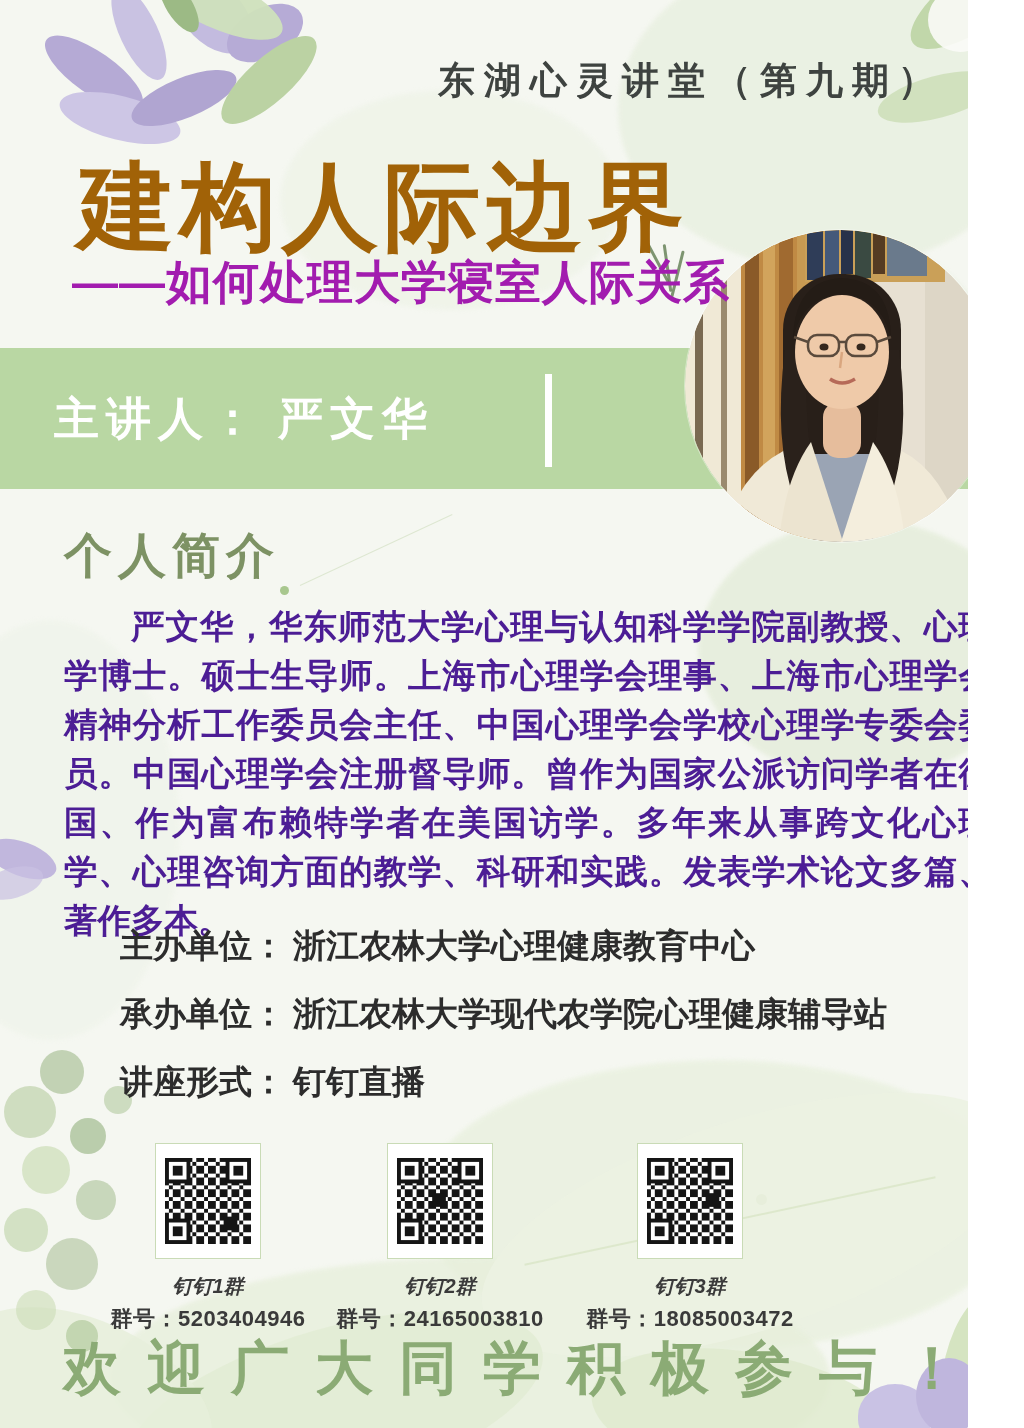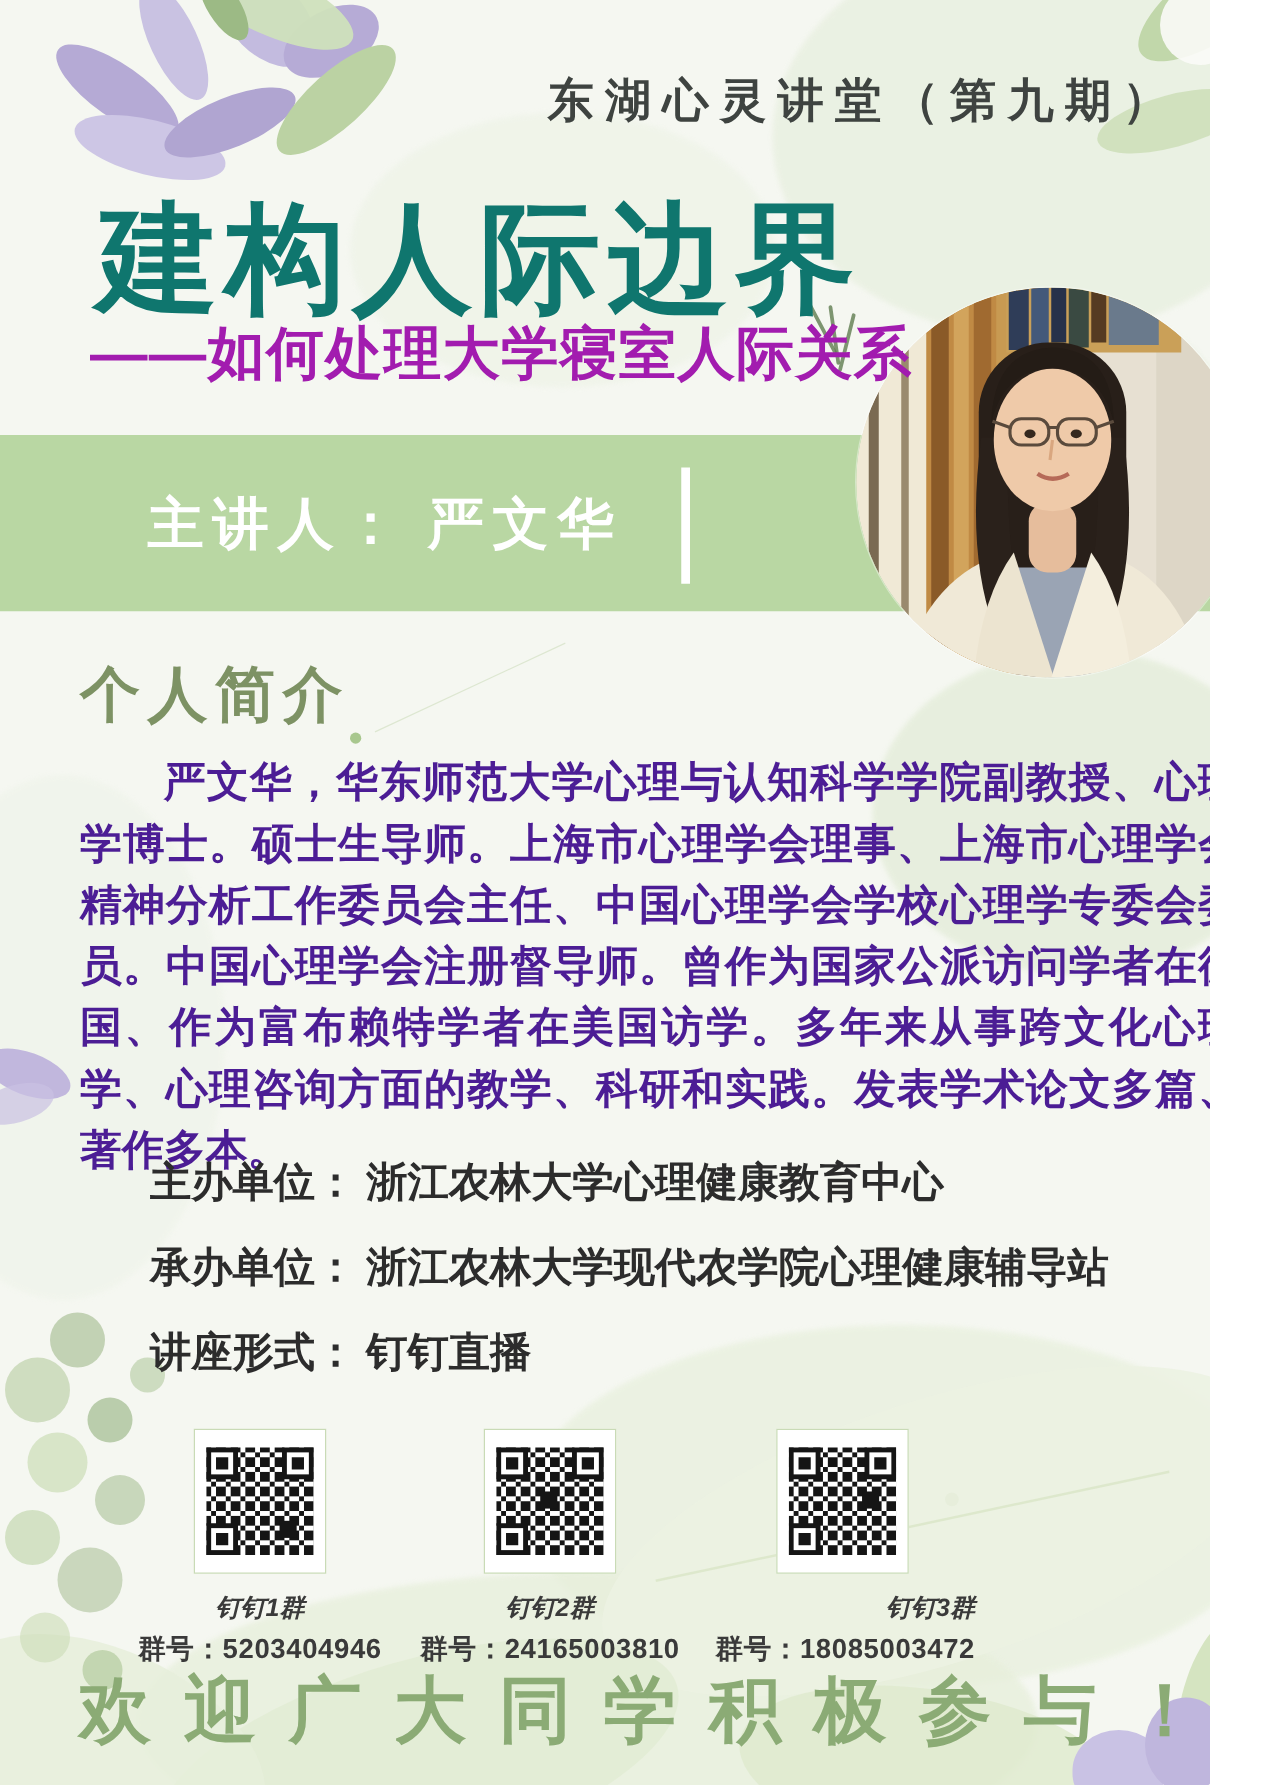--- a/index.html
+++ b/index.html
@@ -59,31 +59,31 @@
   .rleaf2 { left:930px; top:1372px; width:84px; height:36px; background:#b9d19e; border-radius:50%; transform:rotate(-32deg); }
   
   .series {
     position:absolute; top:56px; right:24px; z-index:5;
     font-size:37px; font-weight:600; letter-spacing:9px;
     color:#3e4340; white-space:nowrap;
   }
   .title {
     position:absolute; left:78px; top:144px; z-index:5;
     font-size:96px; font-weight:800; letter-spacing:6px;
-    color:#0f766e; white-space:nowrap;
+    color:#a16207; white-space:nowrap;
   }
   .subtitle {
     position:absolute; left:72px; top:252px; z-index:5;
     font-size:46px; font-weight:700; letter-spacing:1px;
     color:#a21caf; white-space:nowrap;
   }
   .band {
     position:absolute; left:0; top:348px; width:1024px; height:141px;
     background:#b9d7a3; z-index:2;
-    display:flex; align-items:center; padding-left:118px;
+    display:flex; align-items:center; padding-left:54px;
   }
   .sp-label, .sp-name {
     font-size:45px; font-weight:700; color:#ffffff; letter-spacing:7px;
   }
   .sp-name { margin-left:16px; }
   .band-divider {
     position:absolute; left:545px; top:374px; width:7px; height:93px;
     background:#ffffff; z-index:3;
   }
   .photo {
@@ -99,21 +99,21 @@
     position:absolute; left:64px; top:602px; width:928px; z-index:5;
     font-size:33.5px; line-height:49px; font-weight:600; color:#4c1d95;
     text-align:justify; text-indent:2em;
   }
   .details { position:absolute; left:120px; top:924px; z-index:5; }
   .drow { margin-bottom:23px; white-space:nowrap; }
   .dlabel, .dvalue { font-size:33px; font-weight:700; color:#2c2c2c; }
   .dvalue { margin-left:8px; }
   .qr-area { position:absolute; top:1143px; left:0; width:1024px; height:180px; z-index:5; }
   .qr-group { position:absolute; width:212px; text-align:center; }
-  .qg1 { left:102px; } .qg2 { left:334px; } .qg3 { left:568px;text-align:right; }
+  .qg1 { left:102px; } .qg2 { left:334px; } .qg3 { left:584px; }
   .qr-box {
     width:106px; height:116px; margin:0 auto; background:#ffffff;
     border:1px solid #c9dbb6; padding:9px; display:flex; align-items:center; justify-content:center;
   }
   .qr-name { margin-top:14px; font-size:20px; font-weight:700; color:#3a3a3a;font-style:italic; }
   .qr-number { margin-top:4px; font-size:22px; font-weight:700; color:#3a3a3a; letter-spacing:.5px; }
   .footer {
     position:absolute; top:1330px; left:0; width:1024px; z-index:6;
     text-align:center; font-size:58px; font-weight:700;
     color:#8bab75; letter-spacing:26px; text-indent:26px; white-space:nowrap;

